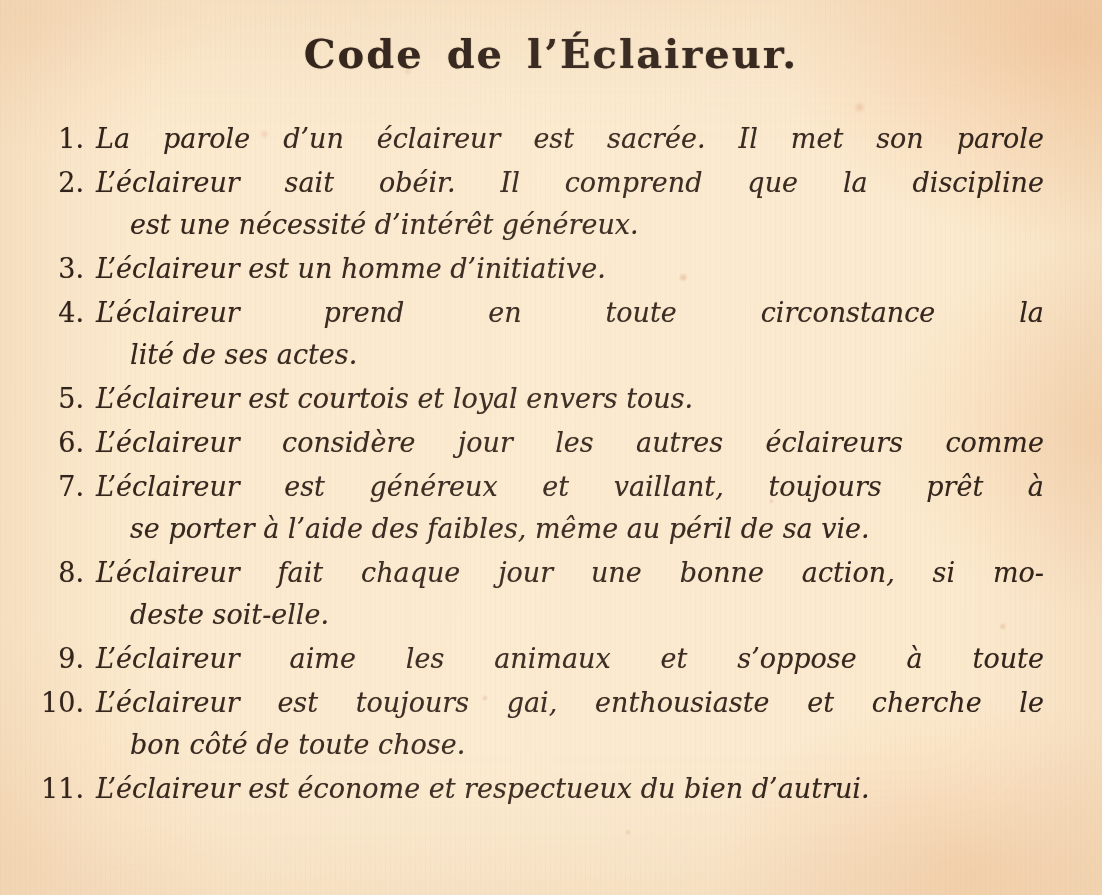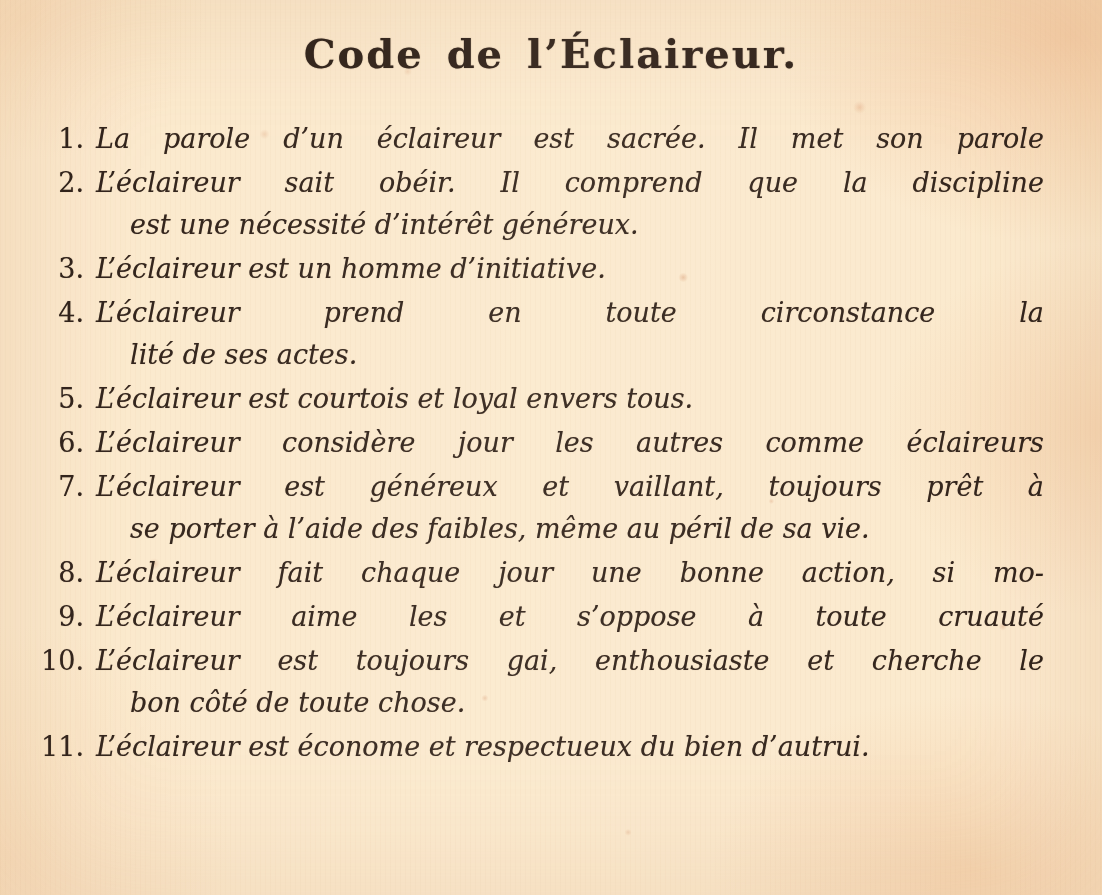--- a/index.html
+++ b/index.html
@@ -229,22 +229,22 @@
         </div>
         <div class="code-item">
           <div class="item-number">6.</div>
           <div class="item-text">
             <span class="line just">
               <span>L’éclaireur</span>
               <span>considère</span>
               <span>jour</span>
               <span>les</span>
               <span>autres</span>
+              <span>éclaireurs</span>
               <span>comme</span>
-              <span>éclaireurs</span>
             </span>
           </div>
         </div>
         <div class="code-item">
           <div class="item-number">7.</div>
           <div class="item-text">
             <span class="line just">
               <span>L’éclaireur</span>
               <span>est</span>
               <span>généreux</span>
@@ -264,34 +264,35 @@
               <span>L’éclaireur</span>
               <span>fait</span>
               <span>chaque</span>
               <span>jour</span>
               <span>une</span>
               <span>bonne</span>
               <span>action,</span>
               <span>si</span>
               <span>mo-</span>
             </span>
+            <span class="line cont">deste soit-elle.</span>
           </div>
         </div>
         <div class="code-item">
           <div class="item-number">9.</div>
           <div class="item-text">
             <span class="line just">
               <span>L’éclaireur</span>
               <span>aime</span>
               <span>les</span>
+              <span>animaux</span>
               <span>et</span>
               <span>s’oppose</span>
               <span>à</span>
               <span>toute</span>
-              <span>cruauté</span>
             </span>
           </div>
         </div>
         <div class="code-item">
           <div class="item-number">10.</div>
           <div class="item-text">
             <span class="line just">
               <span>L’éclaireur</span>
               <span>est</span>
               <span>toujours</span>

